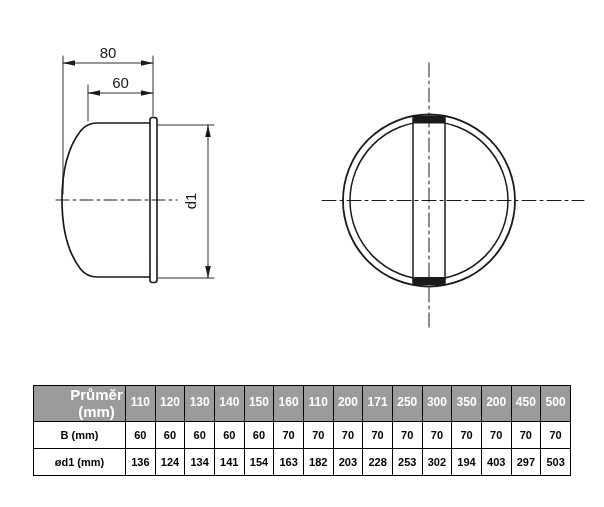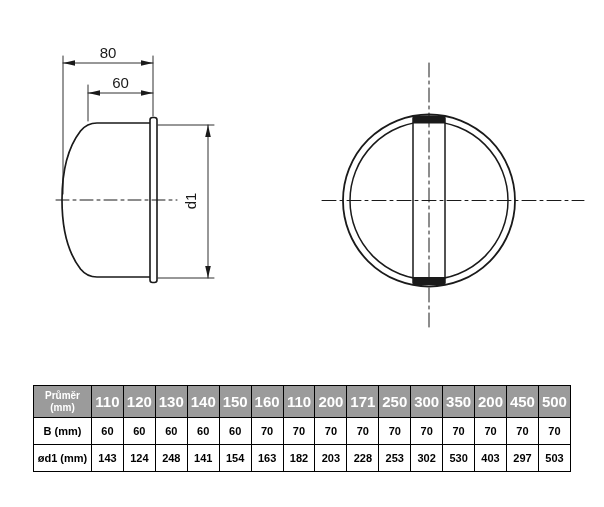--- a/index.html
+++ b/index.html
@@ -17,23 +17,23 @@
   table.dims{
     position:absolute;left:33px;top:385px;width:538px;
     border-collapse:collapse;table-layout:fixed;
     border:1.5px solid #000;
   }
   table.dims th, table.dims td{
     border:1px solid #000;text-align:center;vertical-align:middle;
     padding:0;font-weight:bold;overflow:hidden;
   }
   table.dims thead th{
-    background:#9b9b9b;color:#ffffff;font-size:15px;height:31px;line-height:1.15;
+    background:#9b9b9b;color:#ffffff;font-size:12px;height:31px;line-height:1.15;
   }
-  table.dims th.corner{width:57px;font-size:10px;}
+  table.dims th.corner{width:57px;font-size:15px;padding-left:34px;}
   table.dims td{font-size:11px;height:26px;color:#000;background:#fff;}
 </style>
 </head>
 <body>
 
 <div class="page">
 
   <svg class="drawing" width="604" height="345" viewBox="0 0 604 345">
 
     <g stroke="#1a1a1a" fill="none" stroke-linecap="round">
@@ -124,32 +124,32 @@
           <td>70</td>
           <td>70</td>
           <td>70</td>
           <td>70</td>
           <td>70</td>
           <td>70</td>
           <td>70</td>
         </tr>
         <tr>
           <td>ød1 (mm)</td>
-          <td>143</td>
+          <td>136</td>
           <td>124</td>
-          <td>248</td>
+          <td>134</td>
           <td>141</td>
           <td>154</td>
           <td>163</td>
           <td>182</td>
           <td>203</td>
           <td>228</td>
           <td>253</td>
           <td>302</td>
-          <td>530</td>
+          <td>194</td>
           <td>403</td>
           <td>297</td>
           <td>503</td>
         </tr>
       </tbody>
   </table>
 
 </div>
 
 </body></html>

